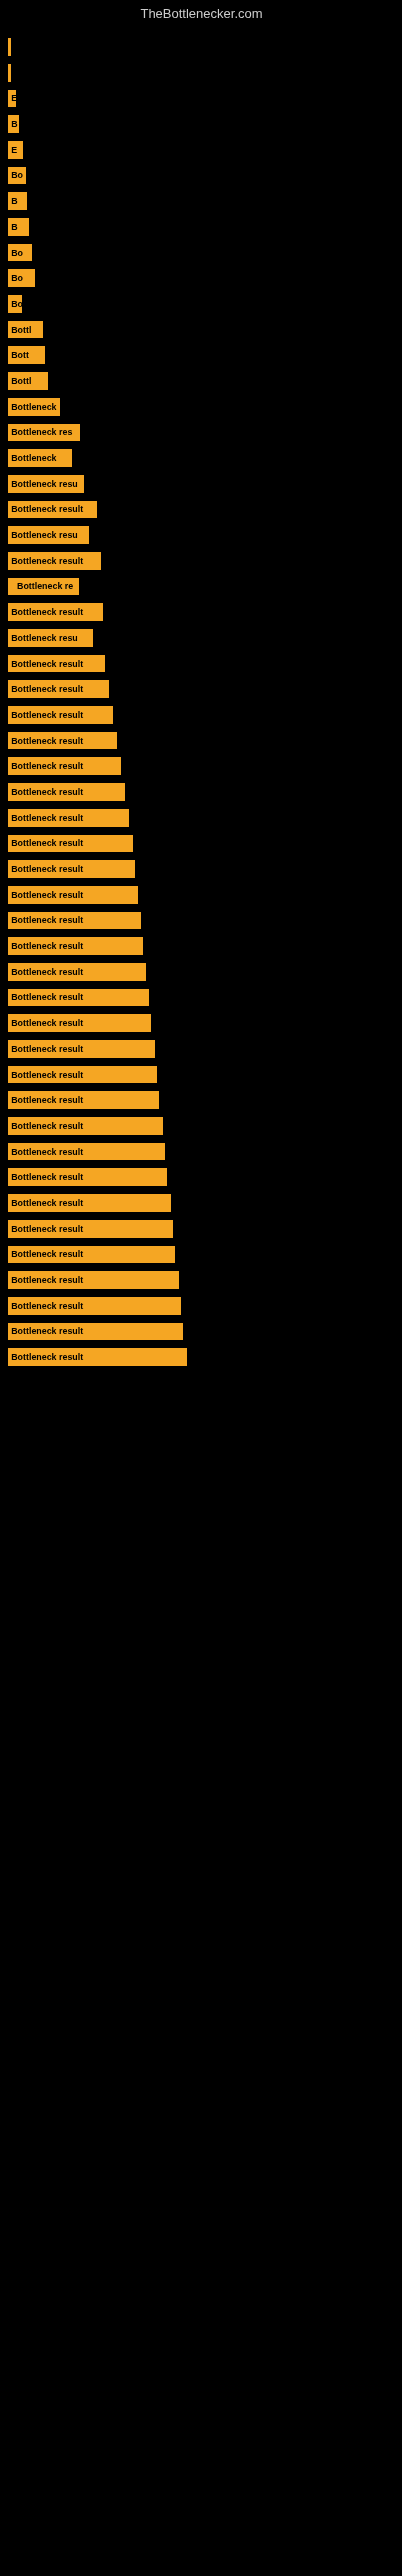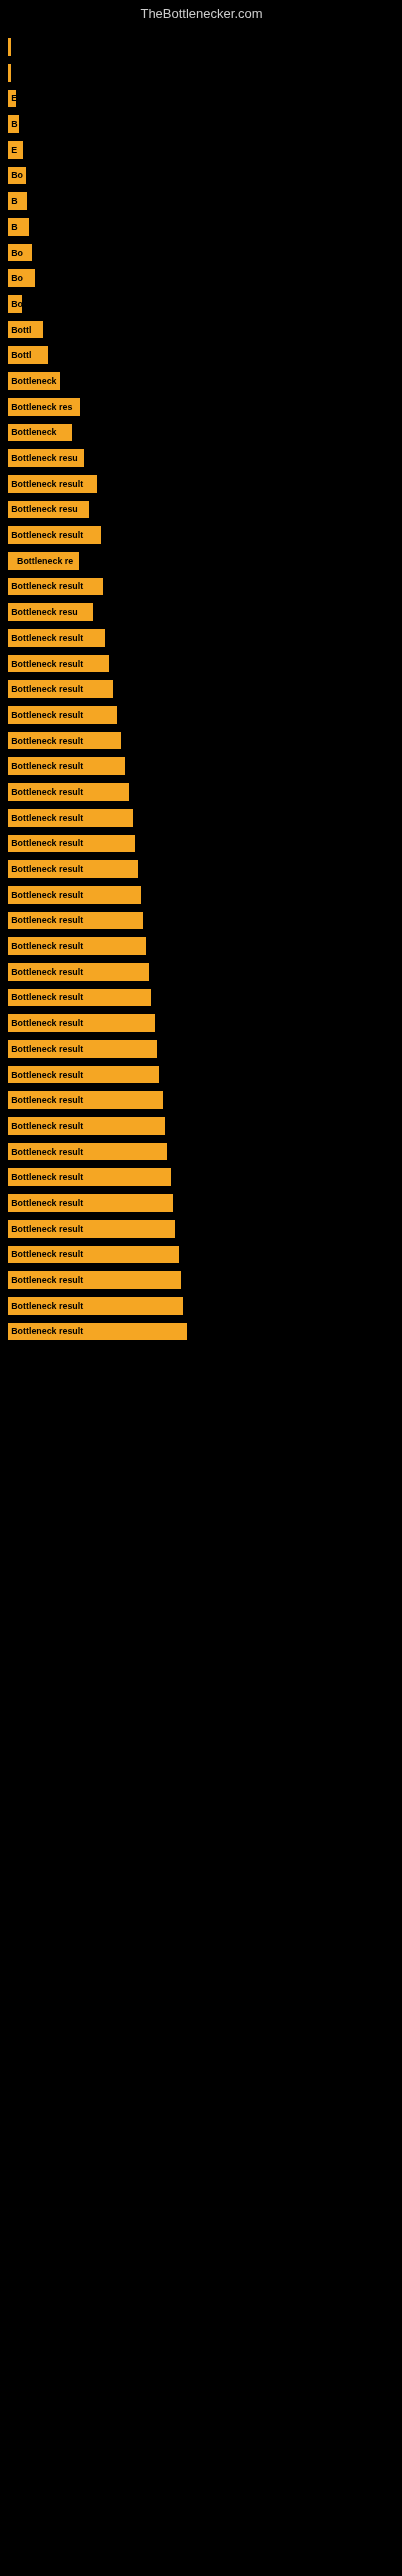--- a/index.html
+++ b/index.html
@@ -114,20 +114,25 @@
       <div class="bar" style="width: 14px; text-align: right;">
         <span class="bar-label">Bot</span>
       </div>
     </div>
     <div class="bar-row">
       <div class="bar" style="width: 35px;">
         <span class="bar-label">Bottl</span>
       </div>
     </div>
     <div class="bar-row">
+      <div class="bar" style="width: 37px;">
+        <span class="bar-label">Bott</span>
+      </div>
+    </div>
+    <div class="bar-row">
       <div class="bar" style="width: 40px;">
         <span class="bar-label">Bottl</span>
       </div>
     </div>
     <div class="bar-row">
       <div class="bar" style="width: 52px;">
         <span class="bar-label">Bottleneck</span>
       </div>
     </div>
     <div class="bar-row">

